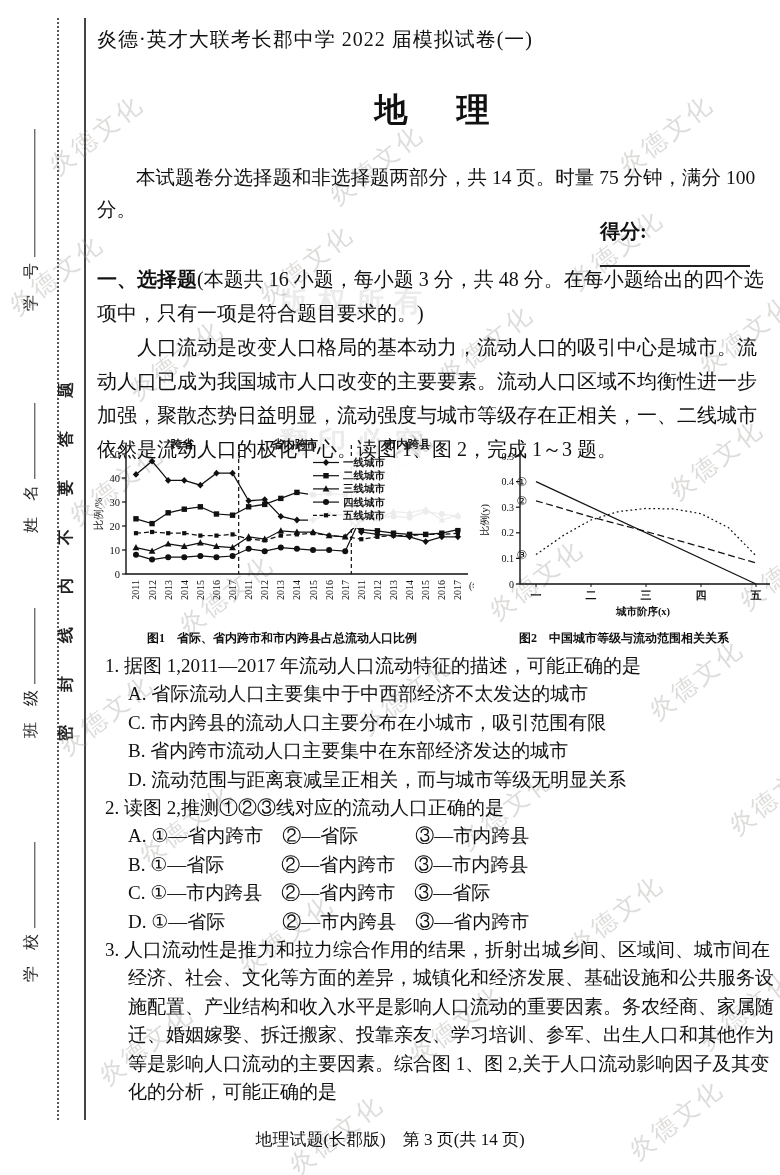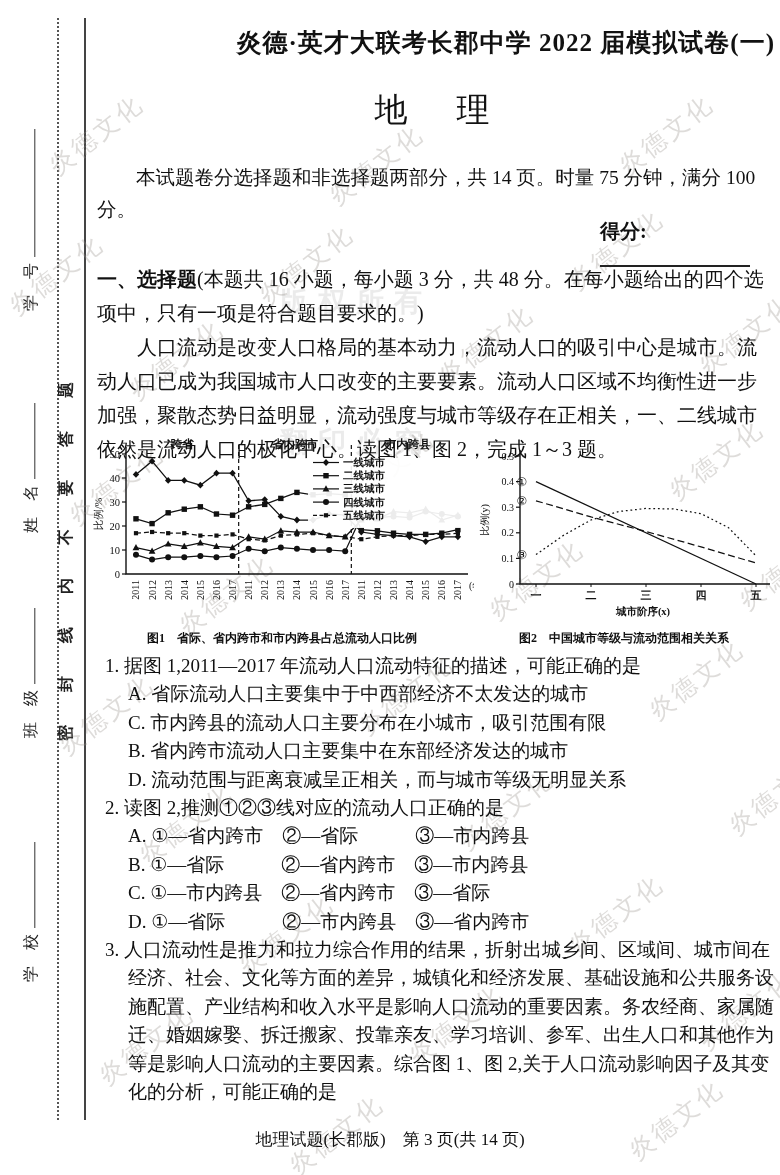--- a/index.html
+++ b/index.html
@@ -21,24 +21,24 @@
                      margin-left:6px;vertical-align:baseline;}
 
   
   .wm{position:absolute;color:#9a948e;opacity:0.32;font-size:25px;letter-spacing:3px;
       transform:rotate(-38deg);white-space:nowrap;pointer-events:none;
       font-family:"Liberation Sans",sans-serif;}
   .stamp{position:absolute;color:rgba(60,60,60,0.10);font-size:28px;font-weight:bold;
          letter-spacing:10px;pointer-events:none;white-space:nowrap;}
 
   
-  .doc-title{position:absolute;left:97px;top:26px;width:678px;text-align:right;
-             font-size:25px;font-weight:bold;letter-spacing:1px;}
+  .doc-title{position:absolute;left:97px;top:26px;width:678px;text-align:left;
+             font-size:20px;font-weight:normal;letter-spacing:1px;}
   .doc-subject{position:absolute;left:97px;top:88px;width:678px;text-align:center;
-               font-size:33px;font-weight:normal;letter-spacing:8px;}
+               font-size:33px;font-weight:bold;letter-spacing:8px;}
   .intro{position:absolute;left:97px;top:162px;width:678px;font-size:19.5px;
          line-height:32px;text-indent:2em;}
   .score-line{position:absolute;left:600px;top:218px;font-size:20px;font-weight:bold;}
   .score-line .blank{display:inline-block;width:150px;border-bottom:2px solid #222;height:1em;}
 
   .section{position:absolute;left:97px;top:262px;width:678px;font-size:20px;line-height:34px;}
   .section .lead{text-indent:2em;}
   .bold{font-weight:bold;}
 
   .figure{position:absolute;}

